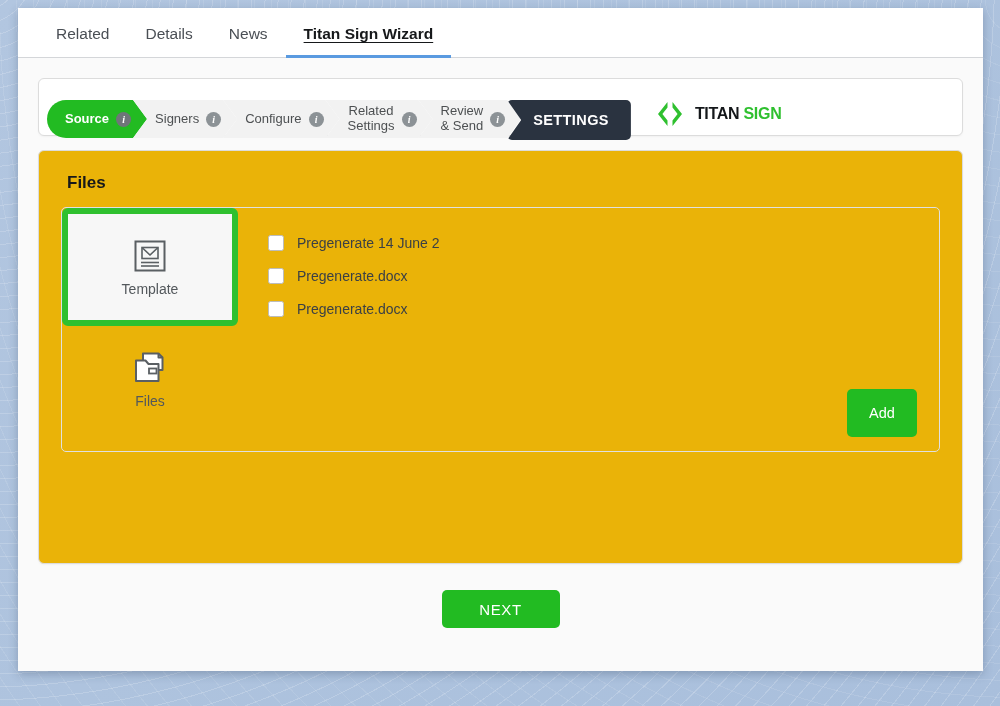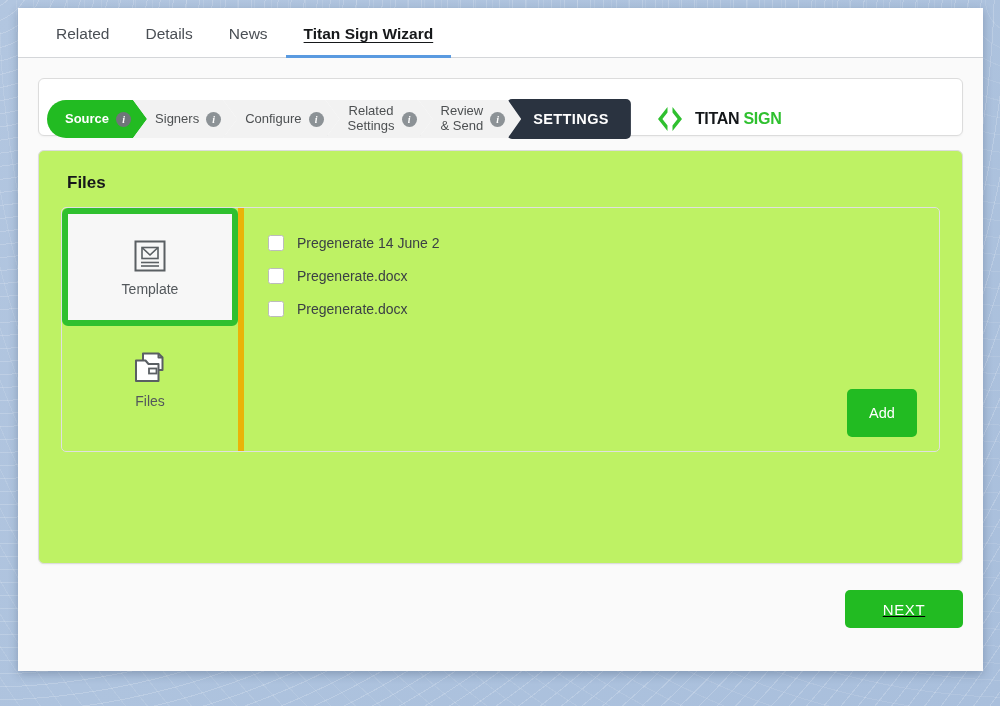--- a/index.html
+++ b/index.html
@@ -77,21 +77,21 @@
     border: 1px solid #dcdcdc;
     border-radius: 6px;
     height: 58px;
     display: flex;
     align-items: center;
     padding: 0 8px;
     box-shadow: 0 1px 2px rgba(0,0,0,0.04);
   }
   .steps {
     display: flex;
-    align-items: center;
+    align-items: flex-start;
     height: 38px;
     flex: 1;
     margin-top: 24px;
   }
   .step {
     position: relative;
     height: 38px;
     display: flex;
     align-items: center;
     justify-content: center;
@@ -160,21 +160,21 @@
     font-weight: bold;
     letter-spacing: -0.3px;
     white-space: nowrap;
   }
   .logo-text .t { color: #14171a; }
   .logo-text .s { color: #2fc02f; }
 
   
   .files-panel {
     margin-top: 14px;
-    background: #bef264;
+    background: #eab308;
     border: 1px solid #dcdcdc;
     border-radius: 6px;
     height: 414px;
     padding: 18px 22px;
     box-shadow: 0 1px 2px rgba(0,0,0,0.04);
   }
   .panel-title {
     font-size: 17px;
     font-weight: bold;
     color: #16181a;
@@ -253,22 +253,21 @@
     font-family: "Liberation Sans", sans-serif;
     cursor: pointer;
   }
   .add-btn {
     width: 70px; height: 48px;
     font-size: 14.5px;
   }
   .next-wrap {
     margin-top: 26px;
     display: flex;
-    justify-content: flex-end;
-    text-decoration: underline;
+    justify-content: center;
   }
   .next-btn {
     width: 118px; height: 38px;
     font-size: 15px;
     letter-spacing: 0.6px;
   }
 </style>
 </head>
 <body>
 

